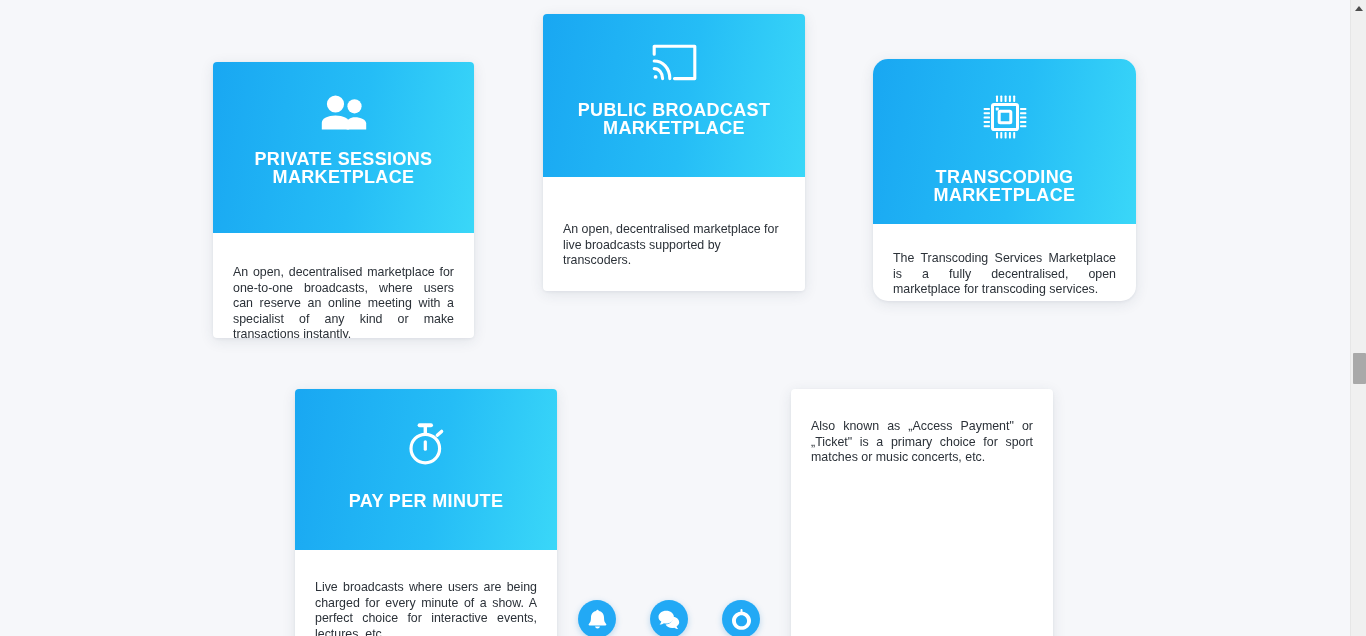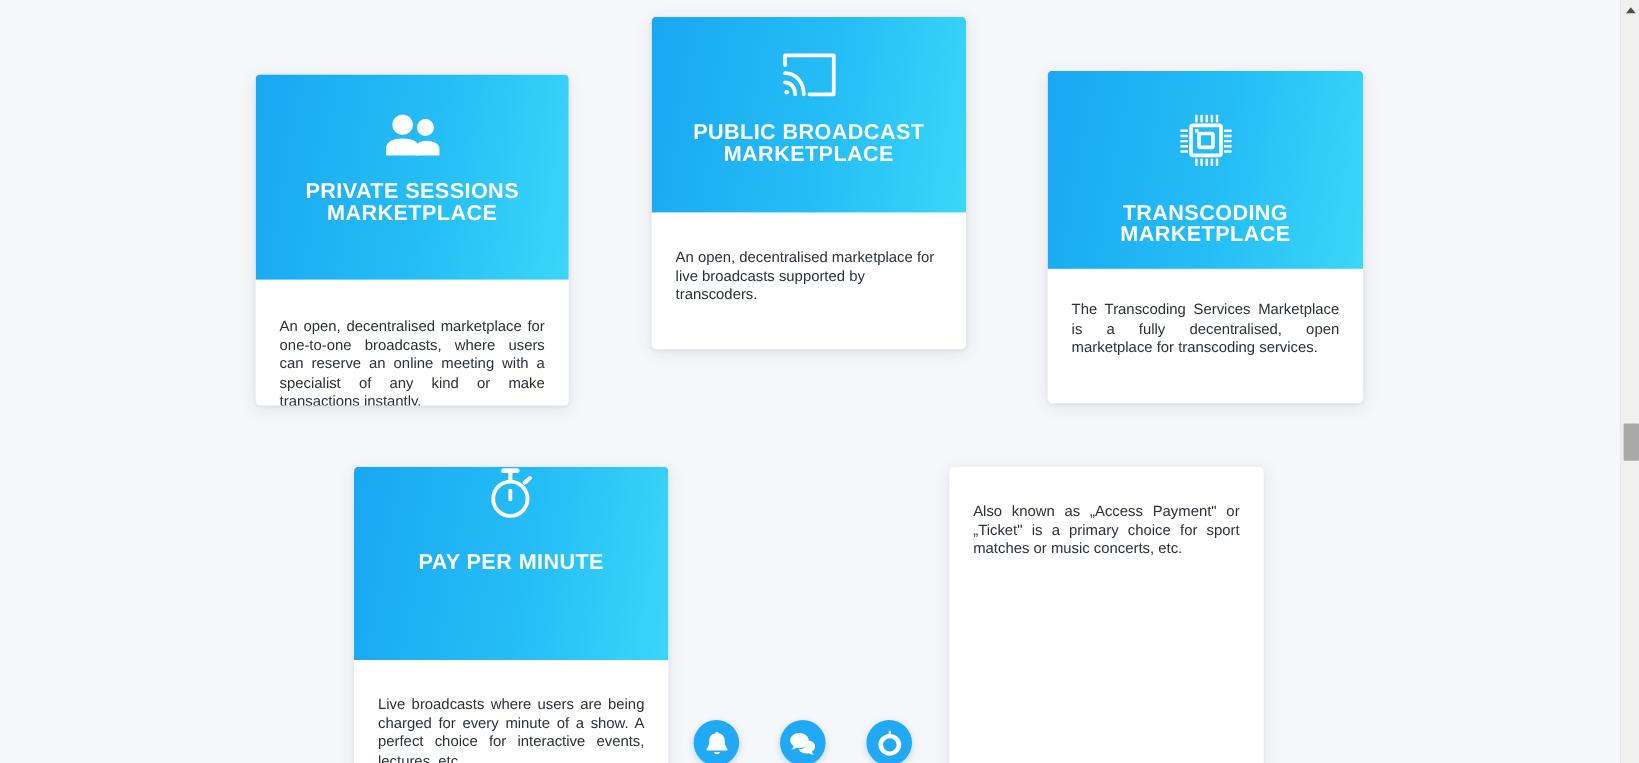--- a/index.html
+++ b/index.html
@@ -65,29 +65,29 @@
 
   
   #card-private-sessions { left: 213px; top: 62px; width: 261px; height: 276px; }
   #card-private-sessions .card-head { height: 171px; padding-top: 33px; }
   #card-private-sessions .card-title { margin-top: 19px; }
   #card-private-sessions .card-body { height: 145px; padding-top: 32px; }
 
   #card-public-broadcast { left: 543px; top: 14px; width: 262px; height: 277px; }
   #card-public-broadcast .card-head { height: 163px; padding-top: 30px; }
   #card-public-broadcast .card-title { margin-top: 20px; }
-  #card-public-broadcast .card-body { height: 137px; padding-top: 30px; }
-
-  #card-transcoding { left: 873px; top: 59px; width: 263px; height: 277px; }
+  #card-public-broadcast .card-body { height: 137px; padding-top: 45px; }
+
+  #card-transcoding { left: 873px; top: 59px; width: 263px; height: 242px; border-radius: 15px; }
   #card-transcoding .card-head { height: 165px; padding-top: 33px; }
   #card-transcoding .card-title { margin-top: 26px; }
   #card-transcoding .card-body { height: 112px; padding-top: 27px; }
 
   #card-pay-per-minute { left: 295px; top: 389px; width: 262px; height: 265px; }
-  #card-pay-per-minute .card-head { height: 161px; }
+  #card-pay-per-minute .card-head { height: 161px; padding-top: 33px; }
   #card-pay-per-minute .card-title { margin-top: 26px; }
   #card-pay-per-minute .card-body { height: 104px; padding-top: 30px; }
 
   #card-pay-per-view { left: 791px; top: 389px; width: 262px; height: 265px; }
   #card-pay-per-view .card-head { height: 161px; padding-top: 35px; }
   #card-pay-per-view .card-title { margin-top: 27px; }
   #card-pay-per-view .card-body { height: 104px; padding-top: 30px; }
 
   
   .fab-row {

